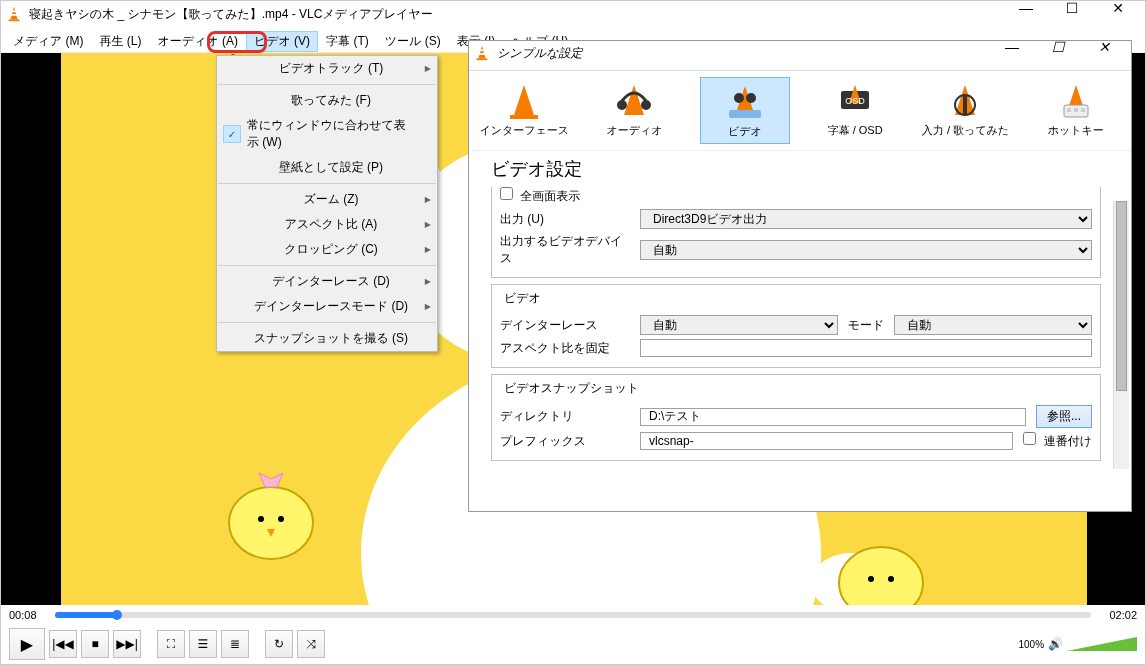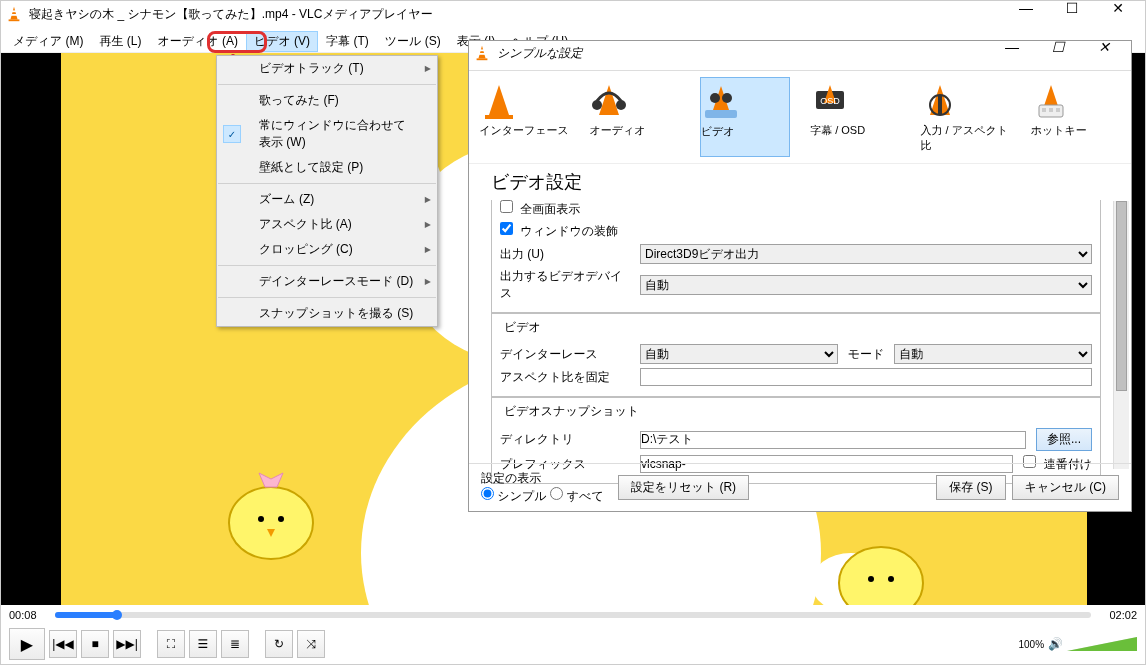--- a/index.html
+++ b/index.html
@@ -21,37 +21,37 @@
   .progress-track { flex: 1; height: 6px; background: #e0e0e0; border-radius: 3px; margin: 0 6px; position: relative; }
   .progress-fill { position: absolute; left: 0; top: 0; bottom: 0; width: 6%; background: #2a7fff; border-radius: 3px; }
   .progress-dot { position: absolute; left: 6%; top: 50%; width: 10px; height: 10px; background: #2a7fff; border-radius: 50%; transform: translate(-50%, -50%); }
   .controls-row { display: flex; align-items: center; padding: 2px 8px; height: 38px; gap: 4px; }
   .ctrl-btn { width: 28px; height: 28px; border: 1px solid #c0c0c0; background: linear-gradient(#fdfdfd,#ececec); display: flex; align-items: center; justify-content: center; font-size: 12px; }
   .ctrl-btn.play { width: 36px; height: 32px; font-size: 16px; }
   .volume { margin-left: auto; display: flex; align-items: center; gap: 4px; }
   .vol-bar { width: 70px; height: 14px; background: #ddd; position: relative; clip-path: polygon(0 100%,100% 0,100% 100%); }
   .vol-fill { position: absolute; left:0; bottom:0; width:100%; height:100%; background: #6abf3a; }
   .dropdown { position: absolute; left: 216px; top: 55px; width: 222px; background: #f0f0f0; border: 1px solid #bcbcbc; box-shadow: 2px 2px 4px rgba(0,0,0,.3); z-index: 5; }
-  .dd-item { padding: 4px 22px 4px 42px; display: flex; align-items: center; position: relative; }
+  .dd-item { padding: 4px 22px 4px 30px; display: flex; align-items: center; position: relative; justify-content: center; }
   .dd-item.has-sub::after { content: "▶"; position: absolute; right: 6px; font-size: 8px; color: #666; }
   .dd-sep { height: 1px; background: #d0d0d0; margin: 3px 1px; }
   .dd-check { position: absolute; left: 6px; width: 18px; height: 18px; background: #cce8ff; border: 1px solid #99d1ff; display: flex; align-items: center; justify-content: center; font-size: 10px; color: #005aa0; }
   .red-box { position: absolute; border: 3px solid #e03030; border-radius: 8px; pointer-events: none; }
   .red-arrow { position: absolute; pointer-events: none; }
   #prefs { position: absolute; left: 468px; top: 40px; width: 664px; height: 472px; background: #fff; border: 1px solid #999; z-index: 6; }
   #prefs .titlebar { border-bottom: 1px solid #ddd; font-style: italic; }
   .cat-row { display: flex; justify-content: space-around; padding: 6px 0; border-bottom: 1px solid #eee; }
-  .cat { width: 90px; padding: 4px 0; font-size: 11px; }
+  .cat { text-align: center; width: 90px; padding: 4px 0; font-size: 11px; }
   .cat.sel { background: #cce8ff; border: 1px solid #7ab8f0; }
   .prefs-body { padding: 6px 30px 6px 22px; position: relative; }
   .pref-title { font-size: 18px; margin-bottom: 6px; }
-  .group { border: 1px solid #c0c0c0; padding: 6px 8px; font-size: 12px; }
+  .group { border: 1px solid #c0c0c0; margin-bottom: 6px; padding: 6px 8px; font-size: 12px; }
   .grow { display: flex; align-items: center; margin: 4px 0; gap: 10px; }
   .glabel { width: 130px; }
-  select,input[type=text] { border: 1px solid #a0a0a0; padding: 1px 0; font-family: inherit; font-size: 12px; flex: 1; }
+  select,input[type=text] { border: 1px solid #a0a0a0; padding: 1px 8px; font-family: inherit; font-size: 12px; flex: 1; }
   input[type=checkbox]{ margin-right:4px;}
   .footer-row { display:flex; align-items:center; padding:6px 12px; border-top:1px solid #ddd; position:absolute; bottom:0; left:0; right:0; }
   .footer-row button { border:1px solid #a0a0a0; background:linear-gradient(#fdfdfd,#e8e8e8); padding:3px 12px; font-family:inherit; font-size:12px; margin-left:6px;}
   .radio-group{display:flex;align-items:center;gap:4px;}
   .annot-text{position:absolute;color:#e03030;font-weight:bold;font-size:14px;}
   .browse-btn{border:1px solid #6aa5dd;background:linear-gradient(#eaf3fc,#d4e7fa);padding:2px 10px;font-size:12px;}
   .scrollbar{position:absolute;right:2px;top:160px;bottom:42px;width:16px;background:#f0f0f0;border-left:1px solid #ddd;}
   .scroll-thumb{position:absolute;left:2px;right:2px;top:0;height:190px;background:#c0c0c0;border:1px solid #a0a0a0;}
 </style>
 </head>
@@ -167,20 +167,23 @@
       <span>ズーム (Z)</span>
     </div>
     <div class="dd-item has-sub">
       <span>アスペクト比 (A)</span>
     </div>
     <div class="dd-item has-sub">
       <span>クロッピング (C)</span>
     </div>
     <div class="dd-sep"></div>
     <div class="dd-item has-sub">
+      <span>デインターレース (D)</span>
+    </div>
+    <div class="dd-item has-sub">
       <span>デインターレースモード (D)</span>
     </div>
     <div class="dd-sep"></div>
     <div class="dd-item">
       <span>スナップショットを撮る (S)</span>
     </div>
   </div>
 
 <div id="prefs" class="window">
   <div class="titlebar">
@@ -216,39 +219,36 @@
         </svg><div>ビデオ</div></div>
       <div class="cat"><svg width="40" height="40" viewBox="0 0 40 40">
           <rect x="6" y="10" width="28" height="18" rx="2" fill="#333"></rect>
           <polygon points="20,4 26,22 14,22" fill="#f57c00"></polygon>
           <text x="20" y="23" font-size="9" fill="#fff" text-anchor="middle">OSD</text>
         </svg><div>字幕 / OSD</div></div>
       <div class="cat"><svg width="40" height="40" viewBox="0 0 40 40">
           <polygon points="20,4 30,34 10,34" fill="#f57c00"></polygon>
           <circle cx="20" cy="24" r="10" fill="none" stroke="#333" stroke-width="2"></circle>
           <rect x="18" y="14" width="4" height="20" fill="#333"></rect>
-        </svg><div>入力 / アスペクト比</div></div>
+        </svg><div>入力 / 歌ってみた</div></div>
       <div class="cat"><svg width="40" height="40" viewBox="0 0 40 40">
           <polygon points="20,4 30,34 10,34" fill="#f57c00"></polygon>
           <rect x="8" y="24" width="24" height="12" rx="2" fill="#eee" stroke="#999"></rect>
           <rect x="11" y="27" width="4" height="4" fill="#ccc"></rect>
           <rect x="18" y="27" width="4" height="4" fill="#ccc"></rect>
           <rect x="25" y="27" width="4" height="4" fill="#ccc"></rect>
         </svg><div>ホットキー</div></div>
     </div>
   <div class="prefs-body">
     <div class="pref-title">ビデオ設定</div>
     <div class="group" style="border-top:none;padding-top:0">
       <div class="grow">
           <label><input type="checkbox" style=""> <span>全画面表示</span></label>
         </div>
       <div class="grow">
-          <label><input type="checkbox" checked="" style=""> <span>ウィンドウの装飾</span></label>
-        </div>
-      <div class="grow">
           <div class="glabel">出力 (U)</div>
         <select><option>Direct3D9ビデオ出力</option></select>
         </div>
       <div class="grow">
           <div class="glabel">出力するビデオデバイス</div>
         <select><option>自動</option></select>
         </div>
     </div>
     <div class="group">
       <div style="margin:-14px 0 4px 0;background:#fff;display:inline-block;padding:0 4px">ビデオ</div>
@@ -273,33 +273,20 @@
       <div class="grow">
         <div class="glabel">プレフィックス</div>
         <input type="text" value="vlcsnap-" style="">
         <label><input type="checkbox" style=""> <span>連番付け</span></label>
       </div>
     </div>
   </div>
   <div class="scrollbar">
       <div class="scroll-thumb"></div>
     </div>
-  <div class="footer-row">
-    <div style="margin-right:8px">
-      <div>設定の表示</div>
-      <div class="radio-group">
-        <label><input type="radio" name="sm" checked="" style=""> <span>シンプル</span></label>
-        <label><input type="radio" name="sm" style=""> <span>すべて</span></label>
-      </div>
-    </div>
-    <button>設定をリセット (R)</button>
-    <div style="flex:1"></div>
-    <button>保存 (S)</button>
-    <button>キャンセル (C)</button>
-  </div>
 </div>
 
 <div class="red-box" style="left:207px;top:31px;width:60px;height:22px"></div>
 <div class="red-box" style="left:217px;top:285px;width:218px;height:26px"></div>
 <div class="red-box" style="left:676px;top:72px;width:96px;height:86px"></div>
 <div class="red-box" style="left:636px;top:427px;width:482px;height:34px"></div>
 <svg class="red-arrow" style="left:226px;top:54px;width:14px;height:232px">
     <line x1="7" y1="0" x2="7" y2="220" stroke="#e03030" stroke-width="3"></line>
     <polygon points="7,232 0,218 14,218" fill="#e03030"></polygon>
   </svg>

